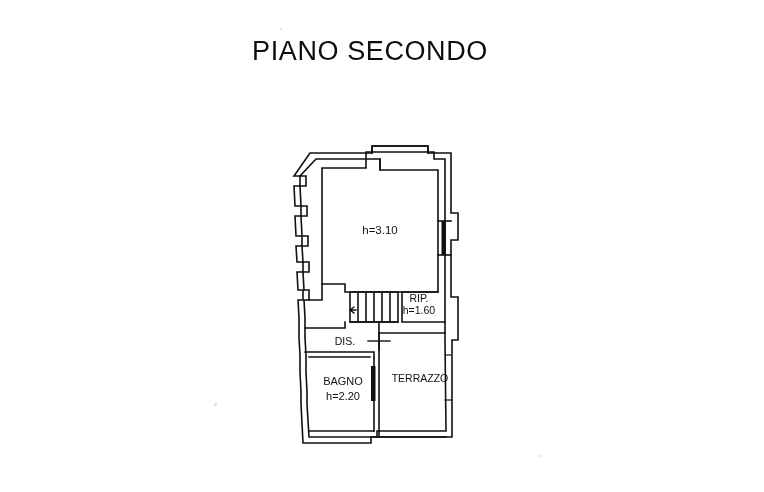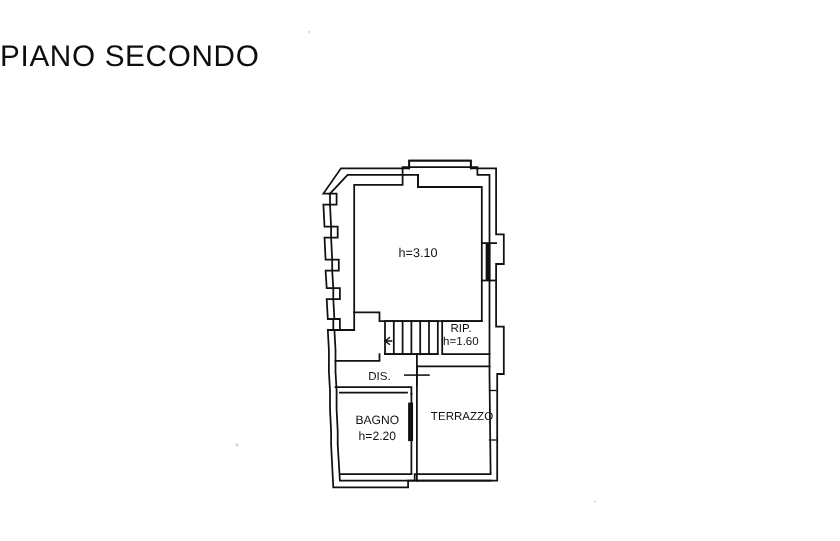--- a/index.html
+++ b/index.html
@@ -18,21 +18,21 @@
     position: relative;
     width: 764px;
     height: 492px;
     background: #ffffff;
   }
   #plan-title {
     position: absolute;
     left: 0;
     top: 36px;
     width: 740px;
-    text-align: left;
+    text-align: center;
     font-family: "Liberation Sans", sans-serif;
     font-size: 27px;
     font-weight: 400;
     letter-spacing: 0.6px;
     color: #0d0d0d;
     white-space: nowrap;
   }
   #plan-drawing {
     position: absolute;
     left: 0;

